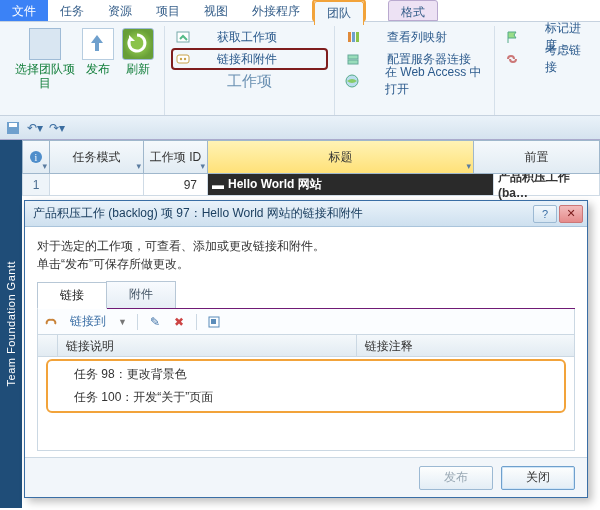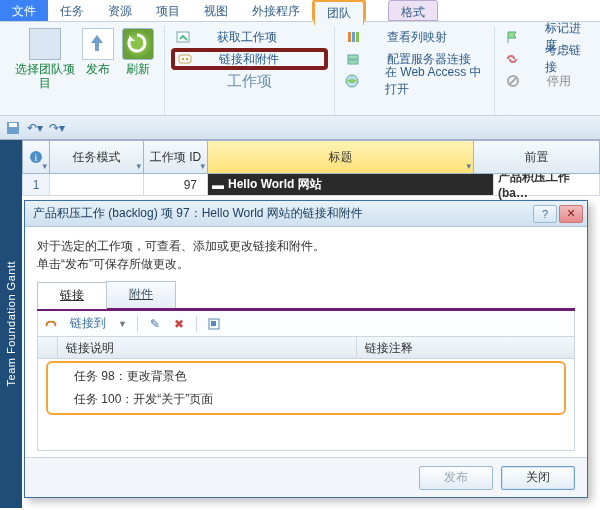--- a/index.html
+++ b/index.html
@@ -19,21 +19,21 @@
   .ribbon-row { display:flex; }
   .rgroup { display:flex; flex-direction:column; align-items:center; padding:0 6px; border-right:1px solid #d5e0ea; }
   .rgroup:last-child{ border-right:none;}
   .rbtn-big { display:flex; flex-direction:column; align-items:center; width:50px; padding:2px 0; }
   .rbtn-big .ico { width:32px; height:32px; background:#d9e6f2; border:1px solid #9fbbd6; }
   .rbtn-big .ico.pub { background:#fff; border:1px solid #b7cde0;}
   .rbtn-big .ico.ref { background: radial-gradient(circle,#8bc34a 30%,#689f38 70%); border-radius:3px;}
   .rbtn-big .lbl { margin-top:2px; color:#15803d; text-align:center; line-height:14px; }
   .rbtn-line { display:flex; align-items:center; height:22px; padding:0 4px; color:#2b5a8c;gap:20px; }
   .rbtn-line .sic { width:16px; height:16px; margin-right:6px; display:flex; align-items:center; justify-content:center; font-size:11px;}
-  .rbtn-line.hl { border:4px solid #7f1d1d; border-radius:4px; padding:0 8px 0 2px; }
+  .rbtn-line.hl { border:2px solid #7f1d1d; border-radius:4px; padding:0 8px 0 2px; }
   .rgroup-title { font-size:15px; color:#6a90b2; padding:2px 0 4px 0; text-align:center; }
 
   
   .qat { height:24px; background:linear-gradient(#eaf2f9,#d5e3ef); border-bottom:1px solid #aac; display:flex; align-items:center; padding:0 4px; gap:4px; }
   .qat .qbtn { width:18px; height:18px; display:flex; align-items:center; justify-content:center; color:#3b6da0; }
 
   
   .workarea { display:flex; height: calc(100% - 22px - 96px - 24px); position:relative;}
   .sidebar { width:22px; background:#1f4d78; color:#fff; display:flex; align-items:center; justify-content:center; }
   .sidebar span { writing-mode: vertical-rl; transform: rotate(180deg); font-size:11px; letter-spacing:0.5px;}
@@ -59,21 +59,21 @@
   .gc.pre{ width:106px; font-weight:bold;}
 
   
   .dialog { position:absolute; left:24px; top:200px; width:564px; height:298px; background:#fff; border:1px solid #3a6ea5; box-shadow:4px 4px 8px rgba(0,0,0,0.25); display:flex; flex-direction:column;}
   .dlg-title { height:26px; background:linear-gradient(#e9f2fa,#cee0ef); display:flex; align-items:center; padding:0 4px 0 8px; border-bottom:1px solid #aac4db;}
   .dlg-title .t { flex:1; color:#1b3f60; }
   .dlg-title .wbtn { width:24px; height:18px; margin-left:2px; background:linear-gradient(#f3f8fc,#d4e4f1); border:1px solid #9cb9d3; border-radius:2px; display:flex; align-items:center; justify-content:center; font-size:11px; color:#3a6ea5;}
   .dlg-title .wbtn.close{ background:linear-gradient(#f2bcbc,#e58b8b); color:#7a1c1c; border-color:#c77;}
   .dlg-body{ padding:10px 12px 6px 12px; flex:1; display:flex; flex-direction:column;justify-content:center;}
   .dlg-hint{ color:#333; line-height:18px; margin-bottom:8px;}
-  .tabstrip{ display:flex; border-bottom:3px solid #701a75;text-decoration:underline; }
+  .tabstrip{ display:flex; border-bottom:1px solid #701a75; }
   .tabstrip .dtab{ padding:4px 22px; border:1px solid #b7c7d6; border-bottom:none; background:linear-gradient(#f8fbfe,#e6eef5); margin-right:-1px; color:#456; }
   .tabstrip .dtab.active{ background:#fff; border-bottom:1px solid #fff; position:relative; top:1px; font-weight:normal; color:#222;}
   .toolbar{ display:flex; align-items:center; height:26px; border:1px solid #cbd8e3; border-top:none; padding:0 6px; gap:10px; background:#fbfdff;}
   .toolbar .tb{ display:flex; align-items:center; color:#3a6ea5; gap:12px;}
   .toolbar .tb .sic{ width:14px; height:14px; display:inline-flex; align-items:center; justify-content:center;}
   .toolbar .sep{ width:1px; height:16px; background:#cbd8e3;}
   .listhead{ display:flex; height:22px; border:1px solid #cbd8e3; border-top:none; background:linear-gradient(#f4f8fb,#e2ebf2);}
   .listhead .lh{ padding:3px 8px; border-right:1px solid #cbd8e3; color:#333;}
   .listhead .lh:first-child{width:20px; padding:3px 0;}
   .listhead .lh.desc{ flex:1.4;}
@@ -197,29 +197,20 @@
         <span>标记进度</span>
       </div>
       <div class="rbtn-line">
         <span class="sic">
             <svg width="14" height="14">
               <path d="M3 7 a3 3 0 0 1 6 0 M5 7 a3 3 0 0 0 6 0" stroke="#c77" fill="none" stroke-width="2"></path>
             </svg>
           </span>
         <span>考虑链接</span>
       </div>
-      <div class="rbtn-line" style="color:#888;">
-        <span class="sic">
-            <svg width="14" height="14">
-              <circle cx="7" cy="7" r="5" fill="none" stroke="#aaa" stroke-width="2"></circle>
-              <line x1="3" y1="11" x2="11" y2="3" stroke="#aaa" stroke-width="2"></line>
-            </svg>
-          </span>
-        <span>停用</span>
-      </div>
       <div class="rgroup-title">&nbsp;</div>
     </div>
   </div>
 </div>
 
 <div class="qat">
   <div class="qbtn">
       <svg width="14" height="14">
         <rect x="1" y="1" width="12" height="12" fill="#6fa0cd"></rect>
         <rect x="3" y="2" width="8" height="4" fill="#fff"></rect>

